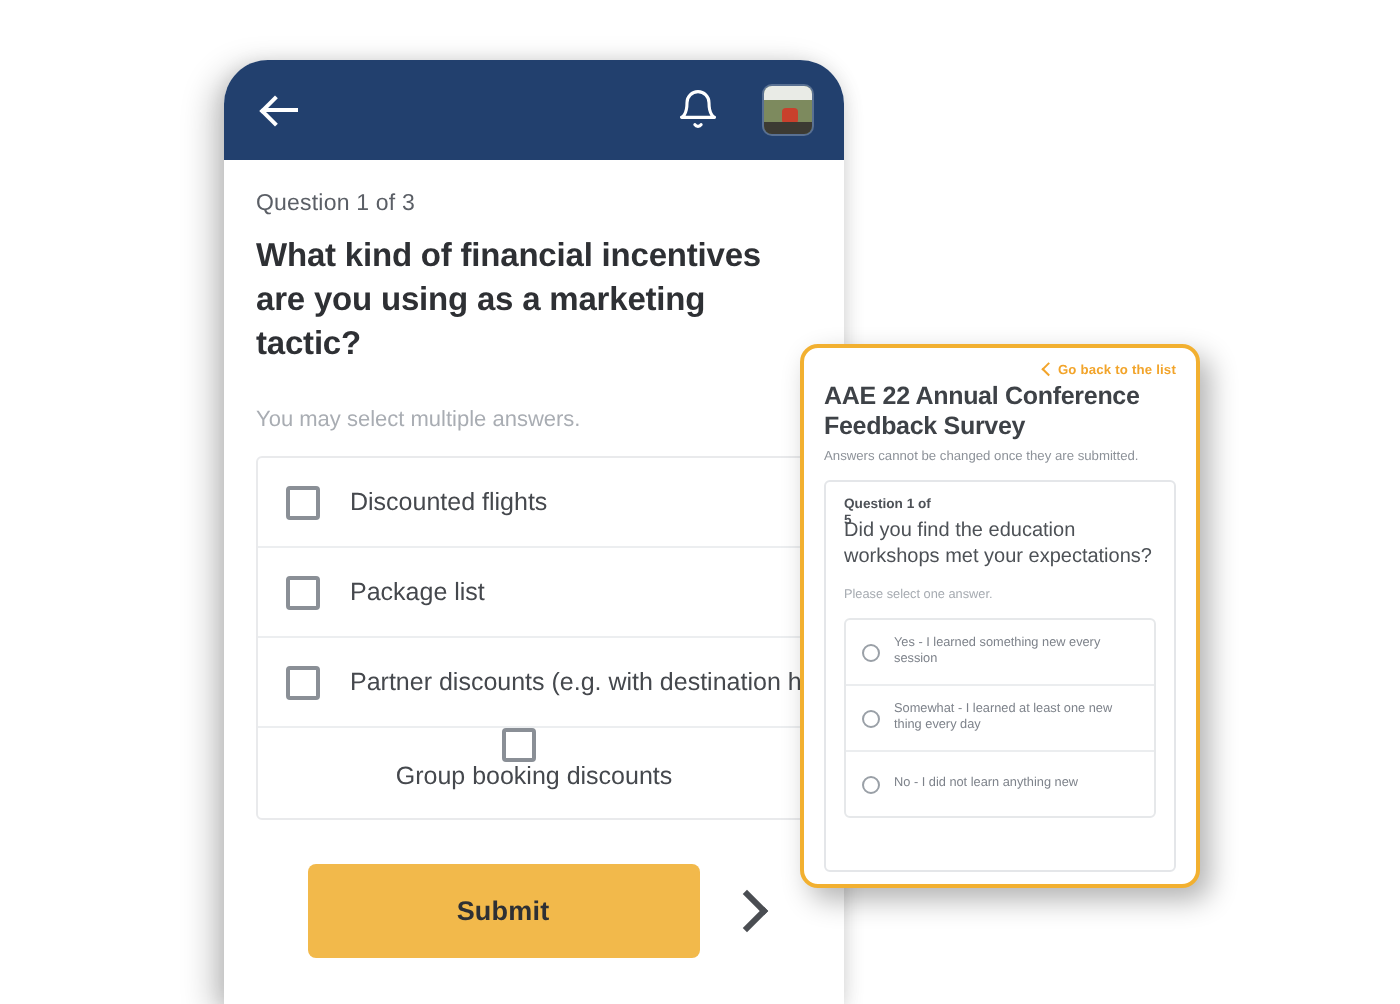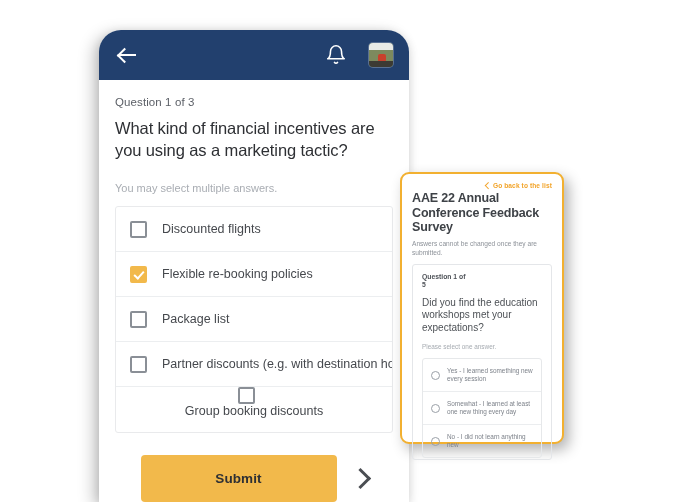--- a/index.html
+++ b/index.html
@@ -12,21 +12,21 @@
     height: 502px;
     position: relative;
     overflow: hidden;
     font-family: "Liberation Sans", sans-serif;
     -webkit-font-smoothing: antialiased;
   }
 
   
   #phone {
     position: absolute;
-    left: 99px;
+    left: 112px;
     top: 30px;
     width: 310px;
     height: 472px;
     background: #ffffff;
     border-top-left-radius: 22px;
     border-top-right-radius: 22px;
     box-shadow: -6px 4px 16px rgba(0,0,0,0.22), 0 2px 10px rgba(0,0,0,0.12);
     overflow: hidden;
   }
 
@@ -90,21 +90,21 @@
   }
   .q-meta {
     font-size: 11.5px;
     color: #5b5f66;
     padding-top: 16px;
     letter-spacing: .1px;
   }
   .q-title {
     font-size: 16.5px;
     line-height: 22px;
-    font-weight: normal;
+    font-weight: bold;
     color: #2e3034;
     margin-top: 9px;
     letter-spacing: -.1px;
   }
   .q-hint {
     font-size: 11px;
     color: #a9adb3;
     margin-top: 21px;
   }
 
@@ -179,21 +179,21 @@
     border-top: 3px solid #4a4d52;
     transform: rotate(45deg);
     flex: 0 0 auto;
   }
 
   
   #survey-card {
     position: absolute;
     left: 400px;
     top: 172px;
-    width: 164px;
+    width: 200px;
     height: 272px;
     background: #ffffff;
     border: 2px solid #f2b030;
     border-radius: 9px;
     box-sizing: border-box;
     padding: 7px 10px 9px 10px;
     box-shadow: 5px 6px 14px rgba(0,0,0,0.30);
   }
   .goback {
     text-align: right;
@@ -244,21 +244,21 @@
   .ip-meta .count {
     display: block;
     height: 0;
     overflow: visible;
     color: #4d5157;
   }
   .ip-title {
     font-size: 10px;
     line-height: 12.5px;
     color: #4d5156;
-    margin-top: 16px;
+    margin-top: 3px;
     position: relative;
   }
   .ip-hint {
     font-size: 6.4px;
     color: #a6abb1;
     margin-top: 9px;
   }
   .radio-list {
     margin-top: 8px;
     border: 1px solid #e6e8ea;
@@ -313,24 +313,20 @@
     <div class="q-meta">Question 1 of 3</div>
     <div class="q-title">What kind of financial incentives are you using as a marketing tactic?</div>
     <div class="q-hint">You may select multiple answers.</div>
 
     <div class="opt-list">
       <div class="opt-row">
         <span class="cb"></span>
         <span class="opt-label">Discounted flights</span>
       </div>
       <div class="opt-row">
-        <span class="cb checked"></span>
-        <span class="opt-label">Flexible re-booking policies</span>
-      </div>
-      <div class="opt-row">
         <span class="cb"></span>
         <span class="opt-label">Package list</span>
       </div>
       <div class="opt-row">
         <span class="cb"></span>
         <span class="opt-label">Partner discounts (e.g. with destination hotels)</span>
       </div>
       <div class="opt-row">
         <span class="cb"></span>
         <span class="opt-label">Group booking discounts</span>

